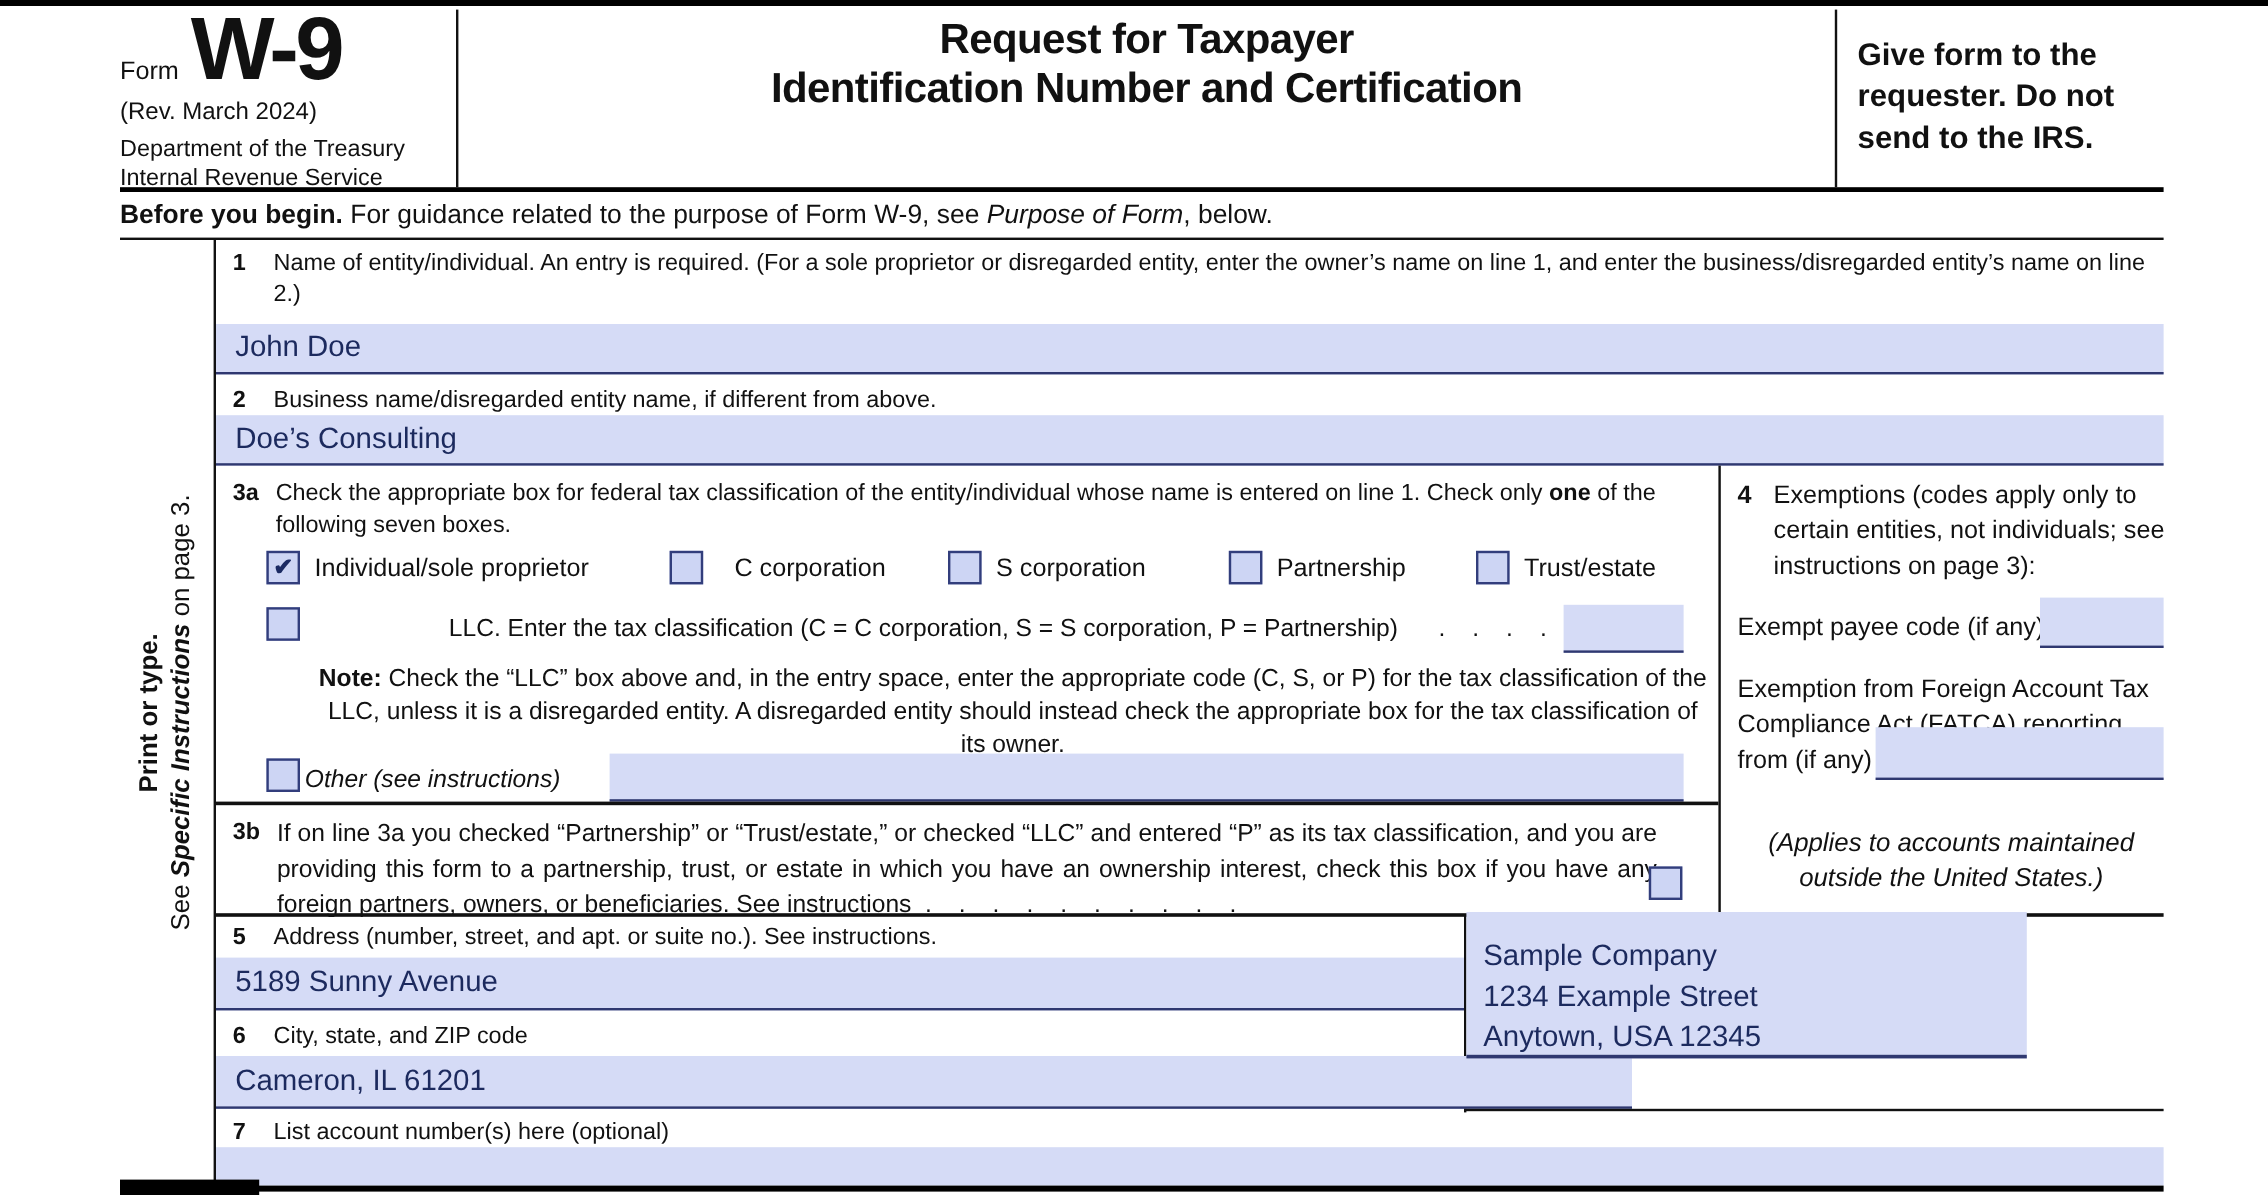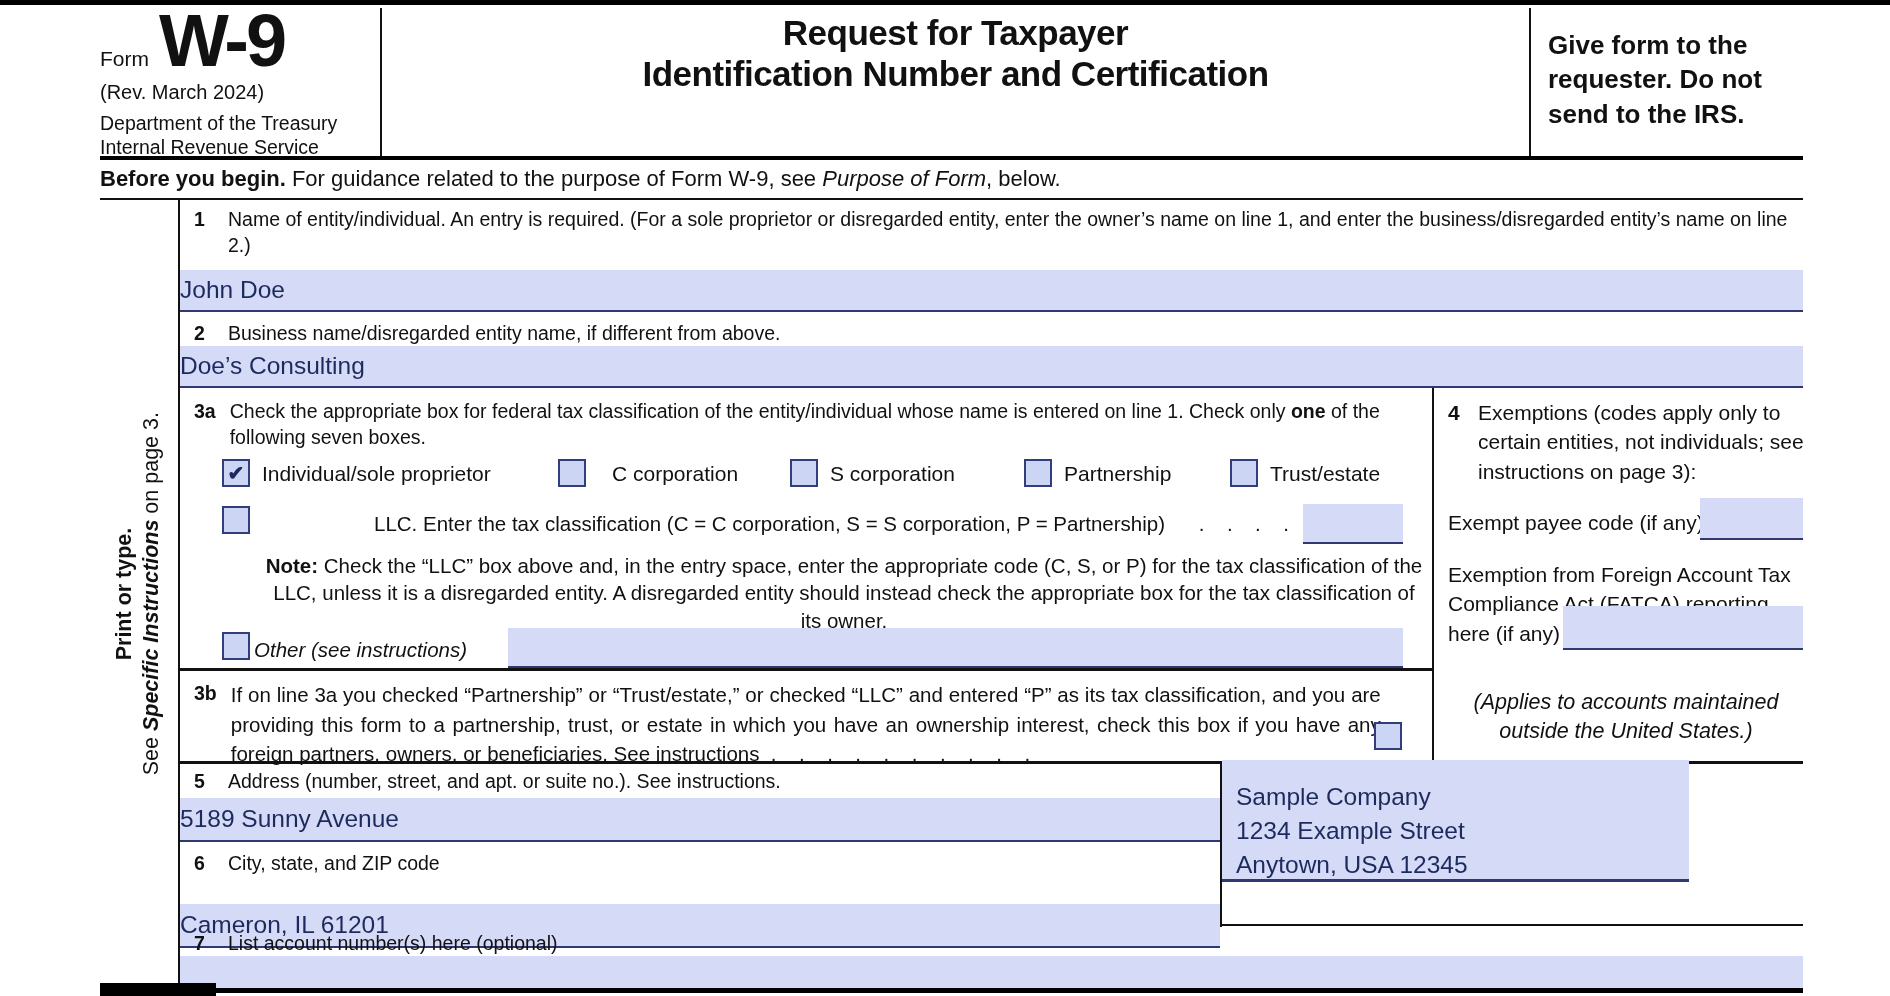--- a/index.html
+++ b/index.html
@@ -30,21 +30,21 @@
   .vert-wrap { display:flex; align-items:center; justify-content:center; }
   .vert { writing-mode:vertical-rl; transform:rotate(180deg); text-align:center;
           font-size:21.5px; line-height:1.0; }
   .vert > div { margin:0 5px; }
 
   
   .row-label { display:flex; gap:14px; font-size:19.5px; line-height:1.34; }
   .num { font-weight:bold; min-width:20px; }
   .field { background:#d5dbf6; color:#1c2a5e; font-size:24.5px;
            border-bottom:2.5px solid #2f3870; display:flex; align-items:center;
-           }
+           padding-left:16px; }
   .field.small { padding-left:8px; }
   .body20 { font-size:20.5px; line-height:1.34;text-align:center; }
   .opt-label { font-size:21px; }
   .sec4 { font-size:21px; line-height:1.4; }
   .dots { word-spacing:14px; letter-spacing:1px; }
 
   .cb { display:inline-flex; align-items:center; justify-content:center;
         width:28px; height:28px; background:#cdd5f4; border:2.5px solid #323e7c; }
   .cb-mark { color:#1b2a63; font-weight:bold; font-size:20px; line-height:1; }
 
@@ -172,39 +172,39 @@
   <div class="hline" style="left:180px;top:761px;width:1623px;height:3px;"></div>
 
   <span class="abs num sec4" style="left:1448px;top:398px;">4</span>
   <div class="abs sec4" style="left:1478px;top:398px;width:328px;">Exemptions (codes apply only to certain entities, not individuals; see instructions on page 3):</div>
 
   <span class="abs sec4" style="left:1448px;top:508px;">Exempt payee code (if any)</span>
   <div class="abs field small" style="left:1700px;top:498px;width:103px;height:42px;"></div>
 
   <div class="abs sec4" style="left:1448px;top:560px;width:356px;">
     <span>Exemption from Foreign Account Tax Compliance Act (FATCA) reporting</span><br>
-    <span>here (if any)</span>
+    <span>from (if any)</span>
   </div>
   <div class="abs field small" style="left:1563px;top:606px;width:240px;height:44px;"></div>
 
   <div class="abs italic" style="left:1448px;top:688px;width:356px;text-align:center;font-size:21.5px;line-height:1.35;">(Applies to accounts maintained outside the United States.)</div>
 
   <div class="vline" style="left:1220px;top:763px;height:164px;"></div>
 
   <div class="abs row-label" style="left:194px;top:768px;width:1010px;">
     <span class="num">5</span>
     <span>Address (number, street, and apt. or suite no.). See instructions.</span>
   </div>
   <div class="abs field" style="left:180px;top:798px;width:1040px;height:44px;">5189 Sunny Avenue</div>
 
   <div class="abs row-label" style="left:194px;top:850px;width:1010px;">
     <span class="num">6</span>
     <span>City, state, and ZIP code</span>
   </div>
-  <div class="abs field" style="left:180px;top:880px;width:1040px;height:44px;margin-top:24px;">Cameron, IL 61201</div>
+  <div class="abs field" style="left:180px;top:880px;width:1180px;height:44px;">Cameron, IL 61201</div>
 
   <span class="abs" style="left:1234px;top:766px;font-size:19.5px;">Requester’s name and address (optional)</span>
   <div class="abs req-box" style="left:1222px;top:760px;width:467px;height:122px;">
     <div>Sample Company</div>
     <div>1234 Example Street</div>
     <div>Anytown, USA 12345</div>
   </div>
   <div class="hline" style="left:1220px;top:924px;width:583px;"></div>
 
   <div class="abs row-label" style="left:194px;top:930px;width:1600px;">

